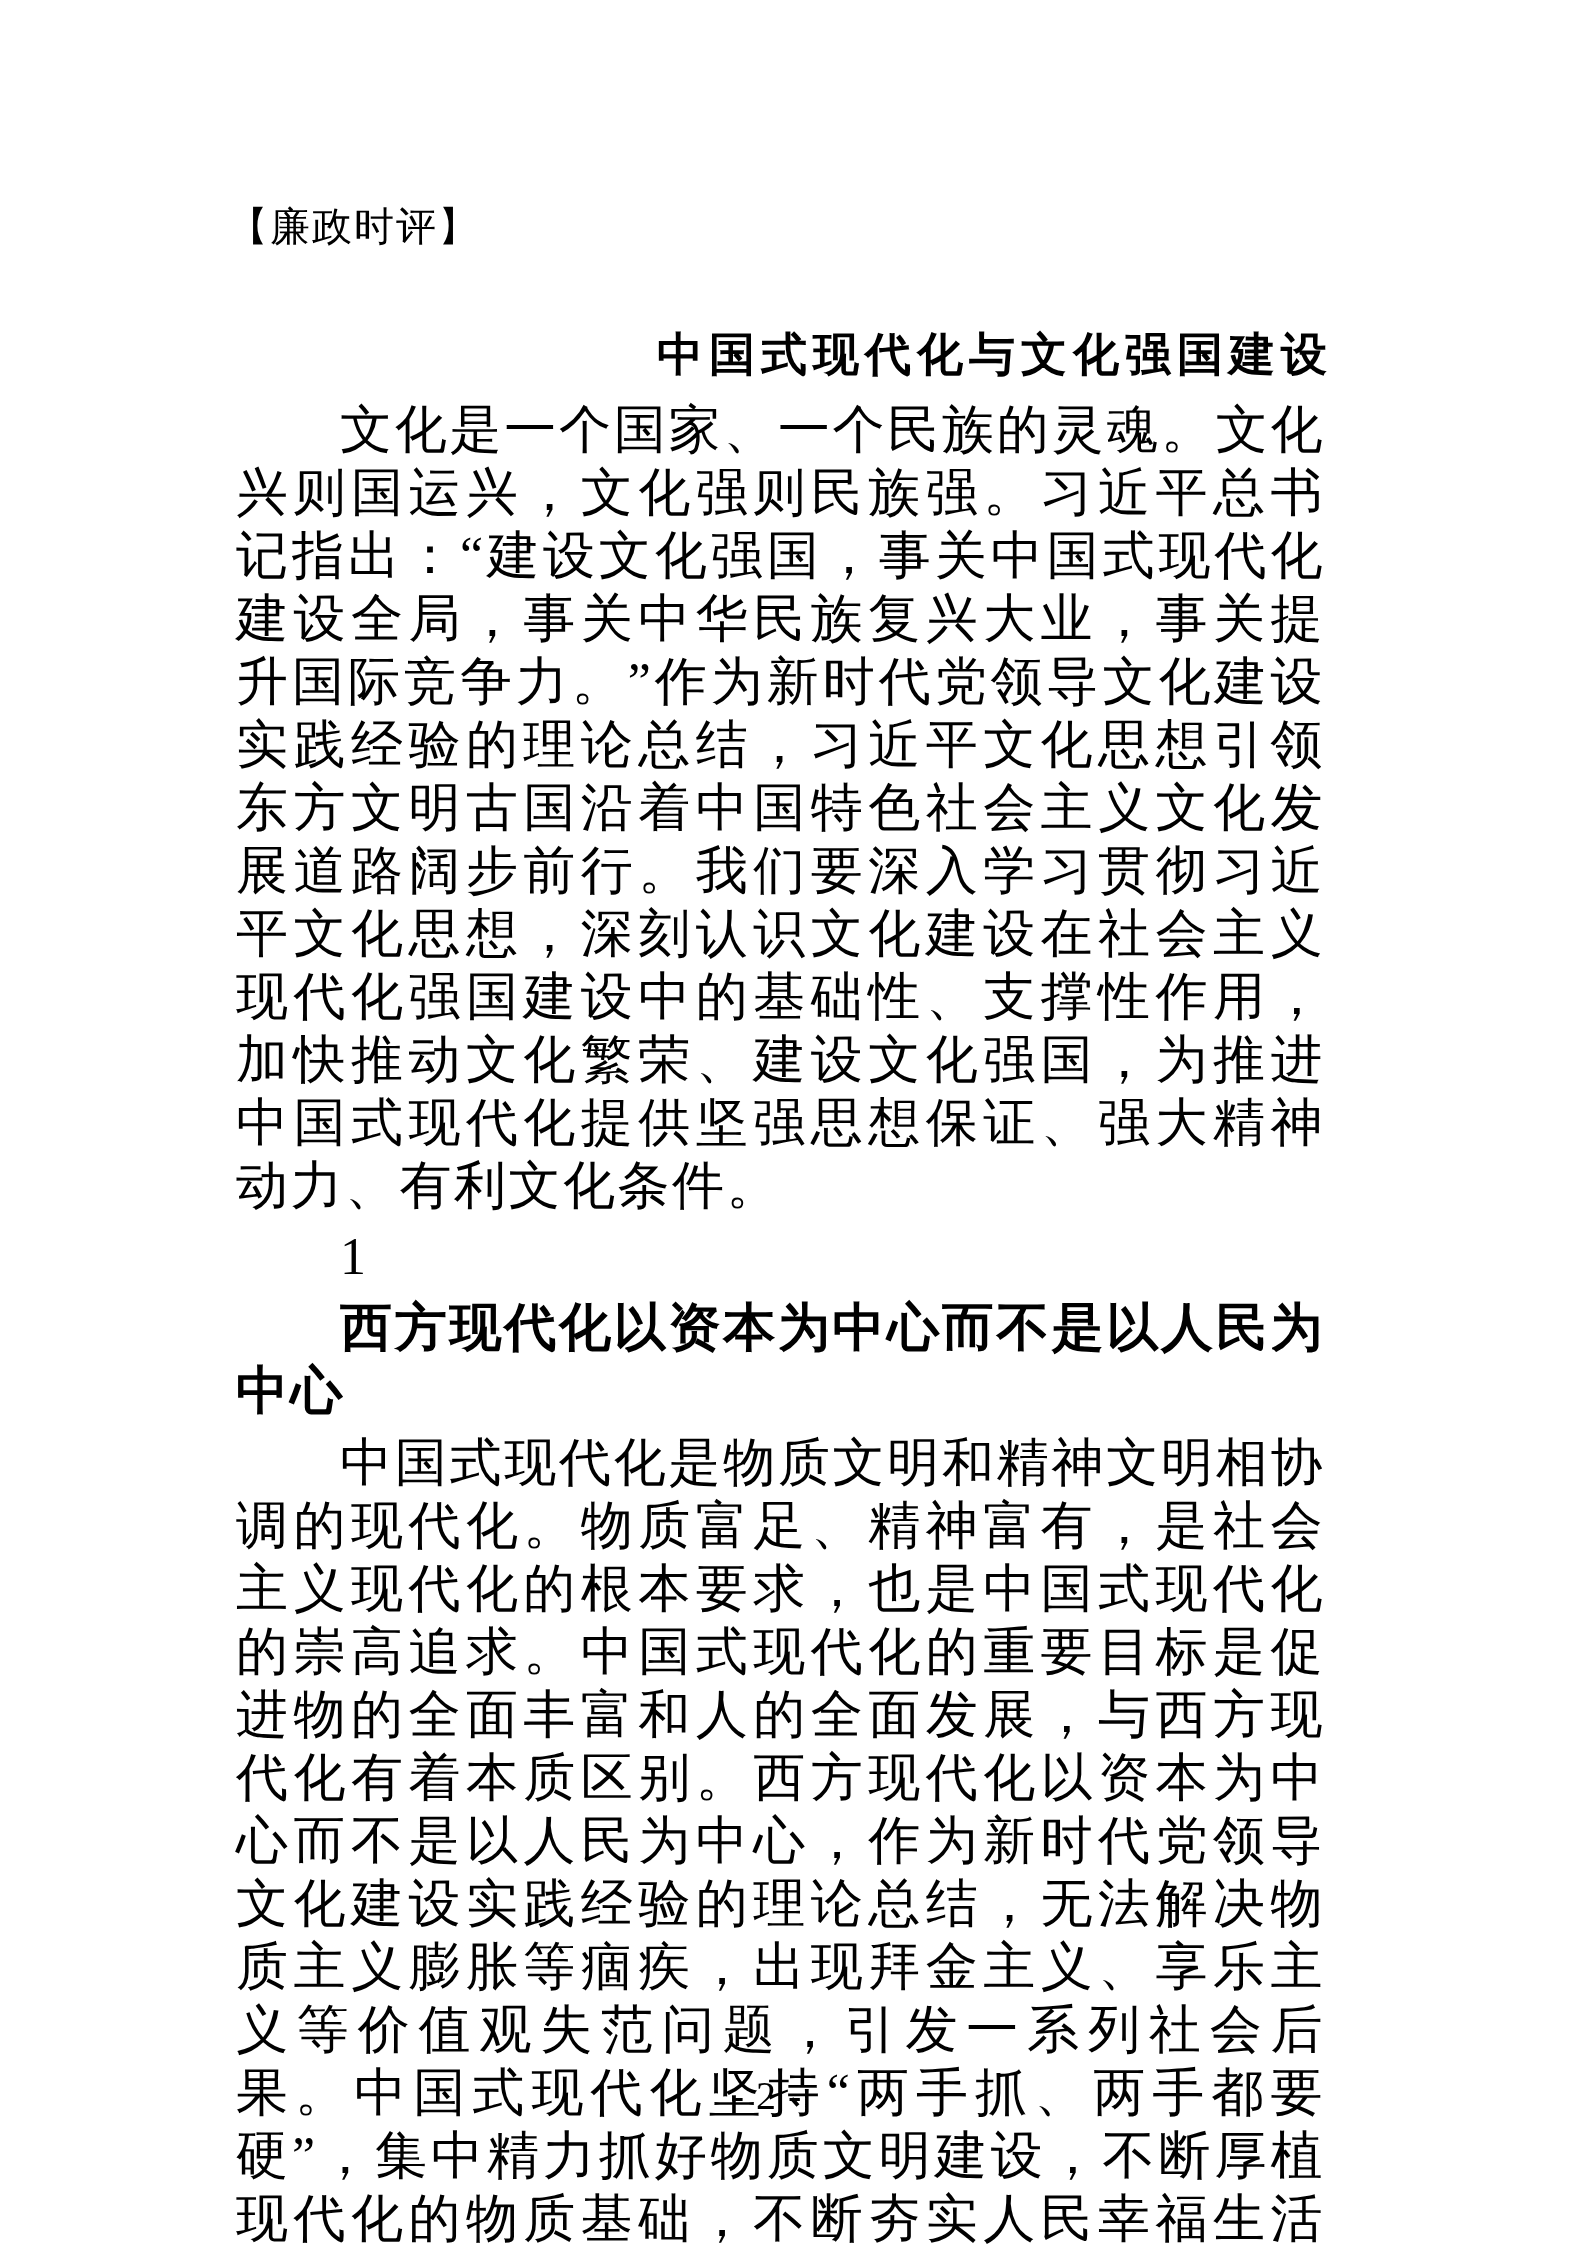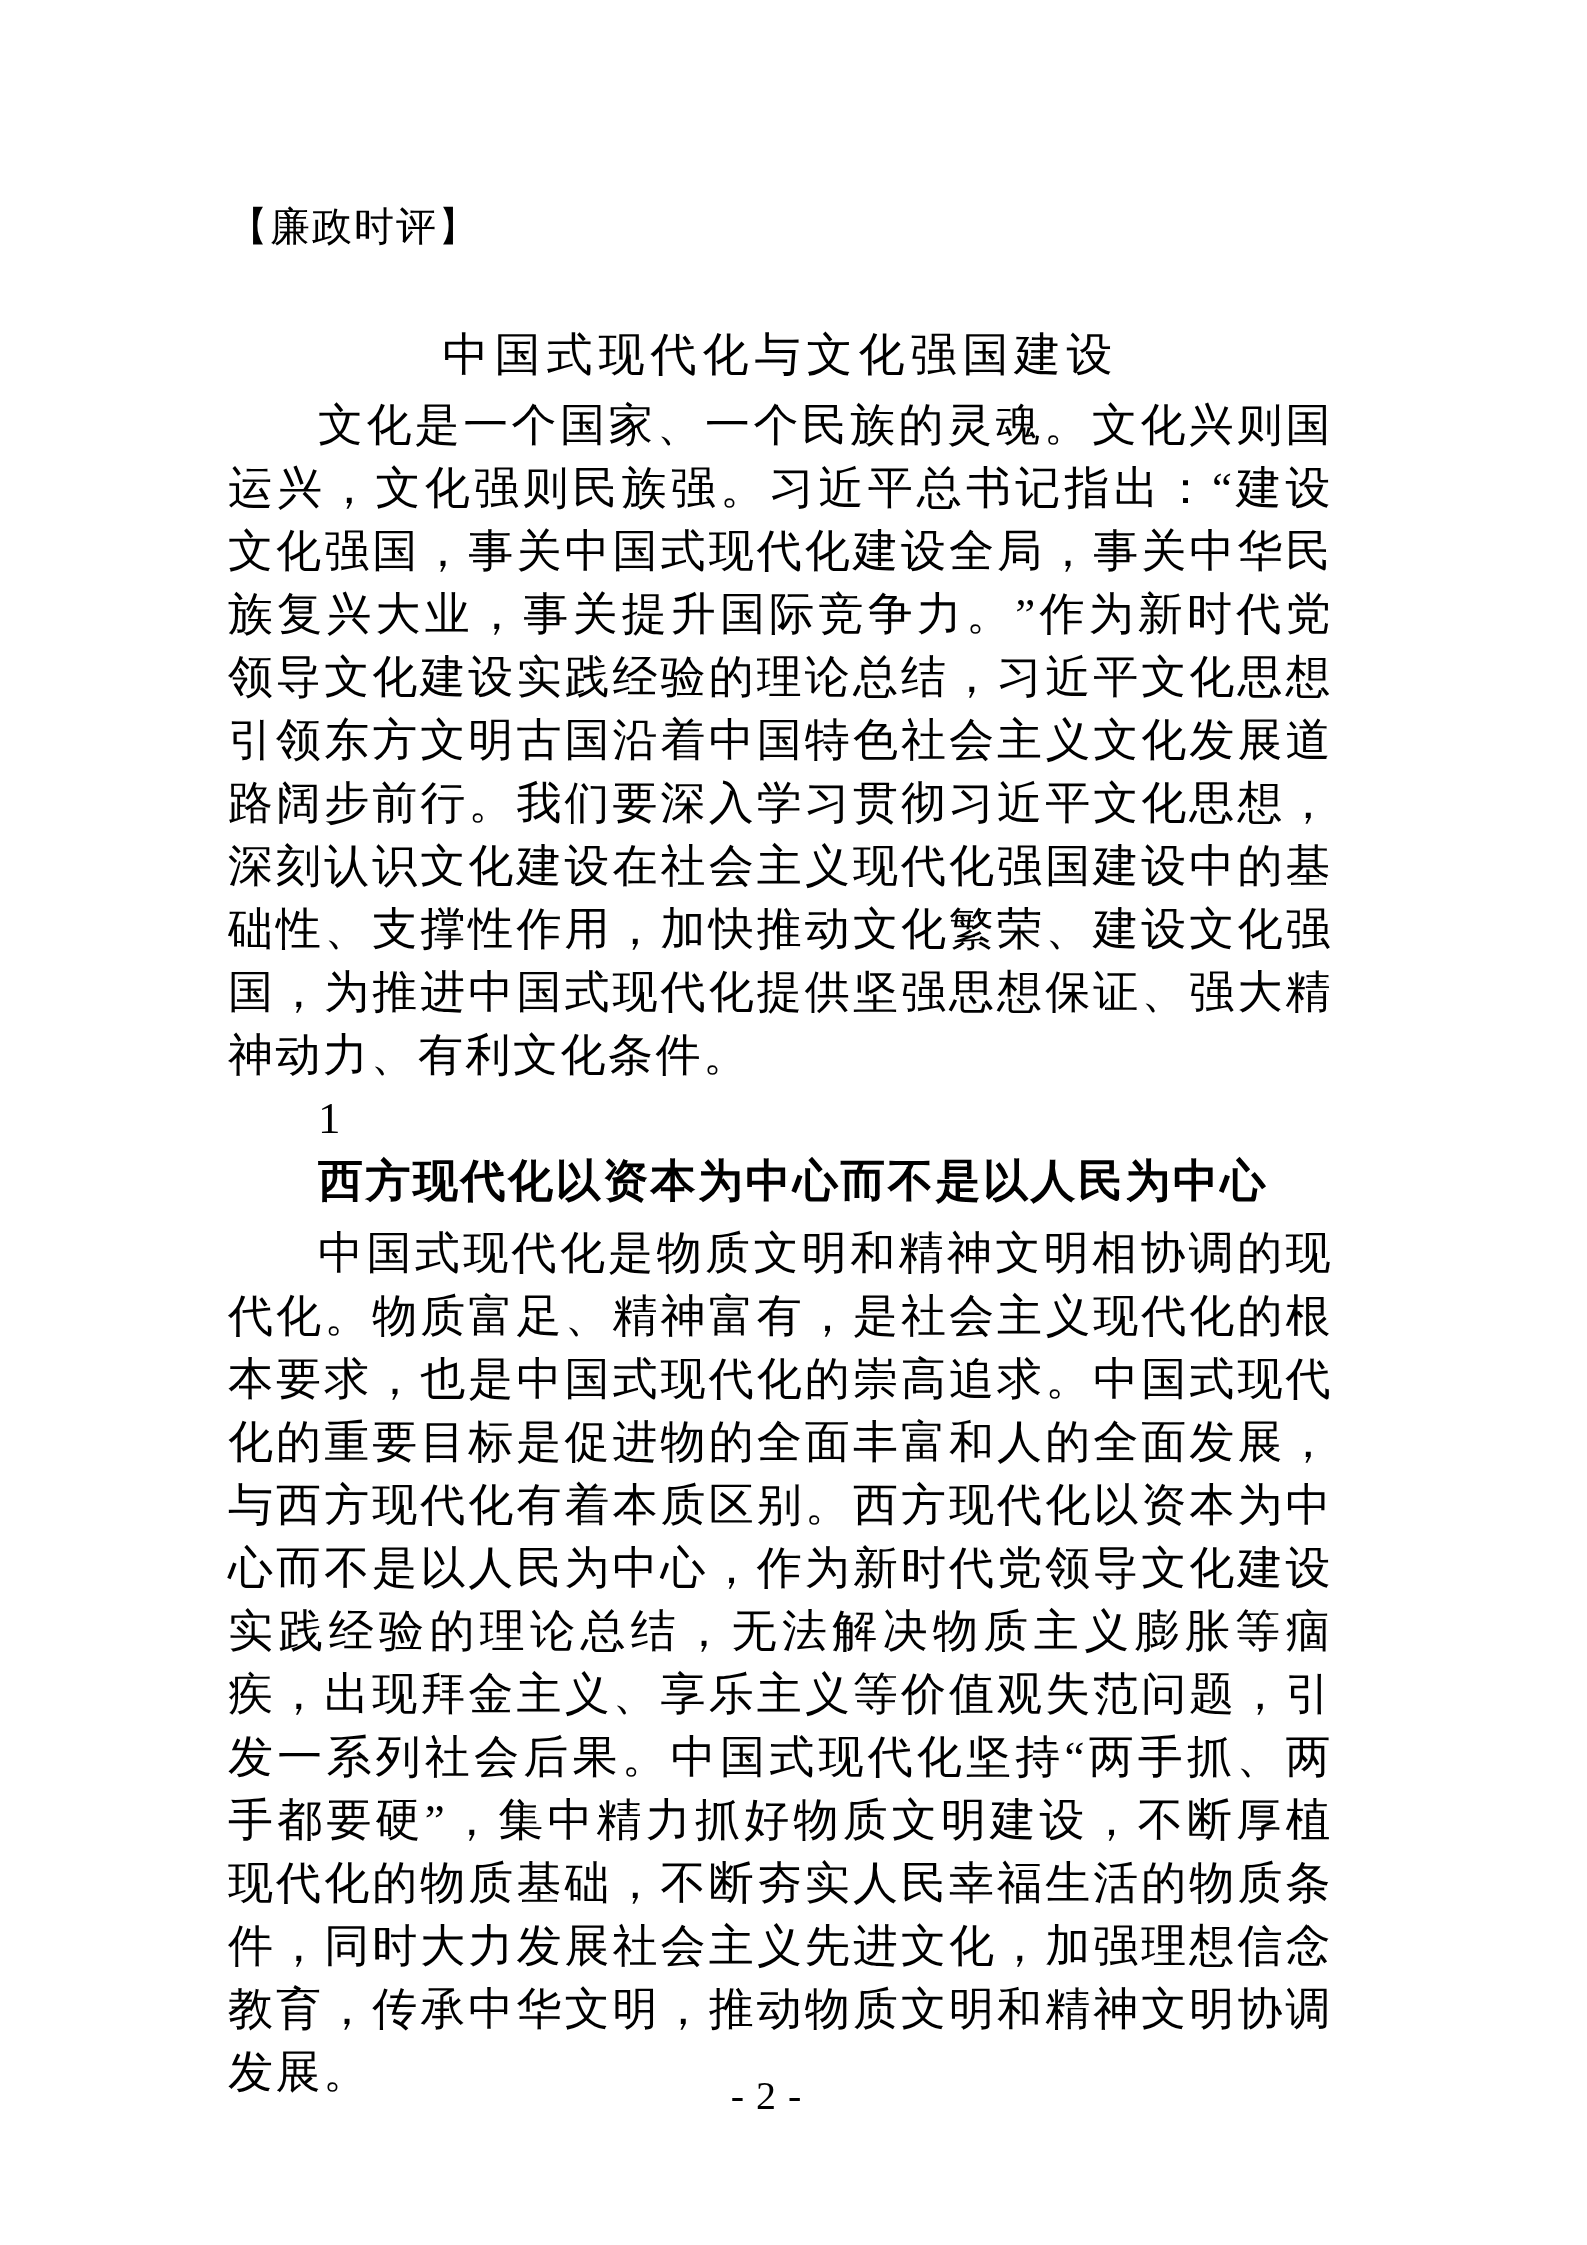--- a/index.html
+++ b/index.html
@@ -22,31 +22,31 @@
     font-size: 40px;
     line-height: 48px;
     letter-spacing: 2px;
     text-align: left;
     white-space: nowrap;
   }
   .doc-title {
     margin-top: 69px;
     font-size: 46px;
     line-height: 70px;
-    font-weight: 400;
-    text-align: center;
+    font-weight: 700;
+    text-align: right;
     letter-spacing: 6px;
     white-space: nowrap;
   }
   .body-text {
     margin-top: 4px;
   }
   .body-text p {
-    margin: 0;
-    font-size: 45px;
+    margin: 8px;
+    font-size: 52px;
     line-height: 63px;
     letter-spacing: 2.5px;
     text-align: justify;
     text-justify: inter-character;
     text-indent: 2em;
   }
   .section-number {
     font-size: 40px;
     line-height: 63px;
     text-indent: 2em;

